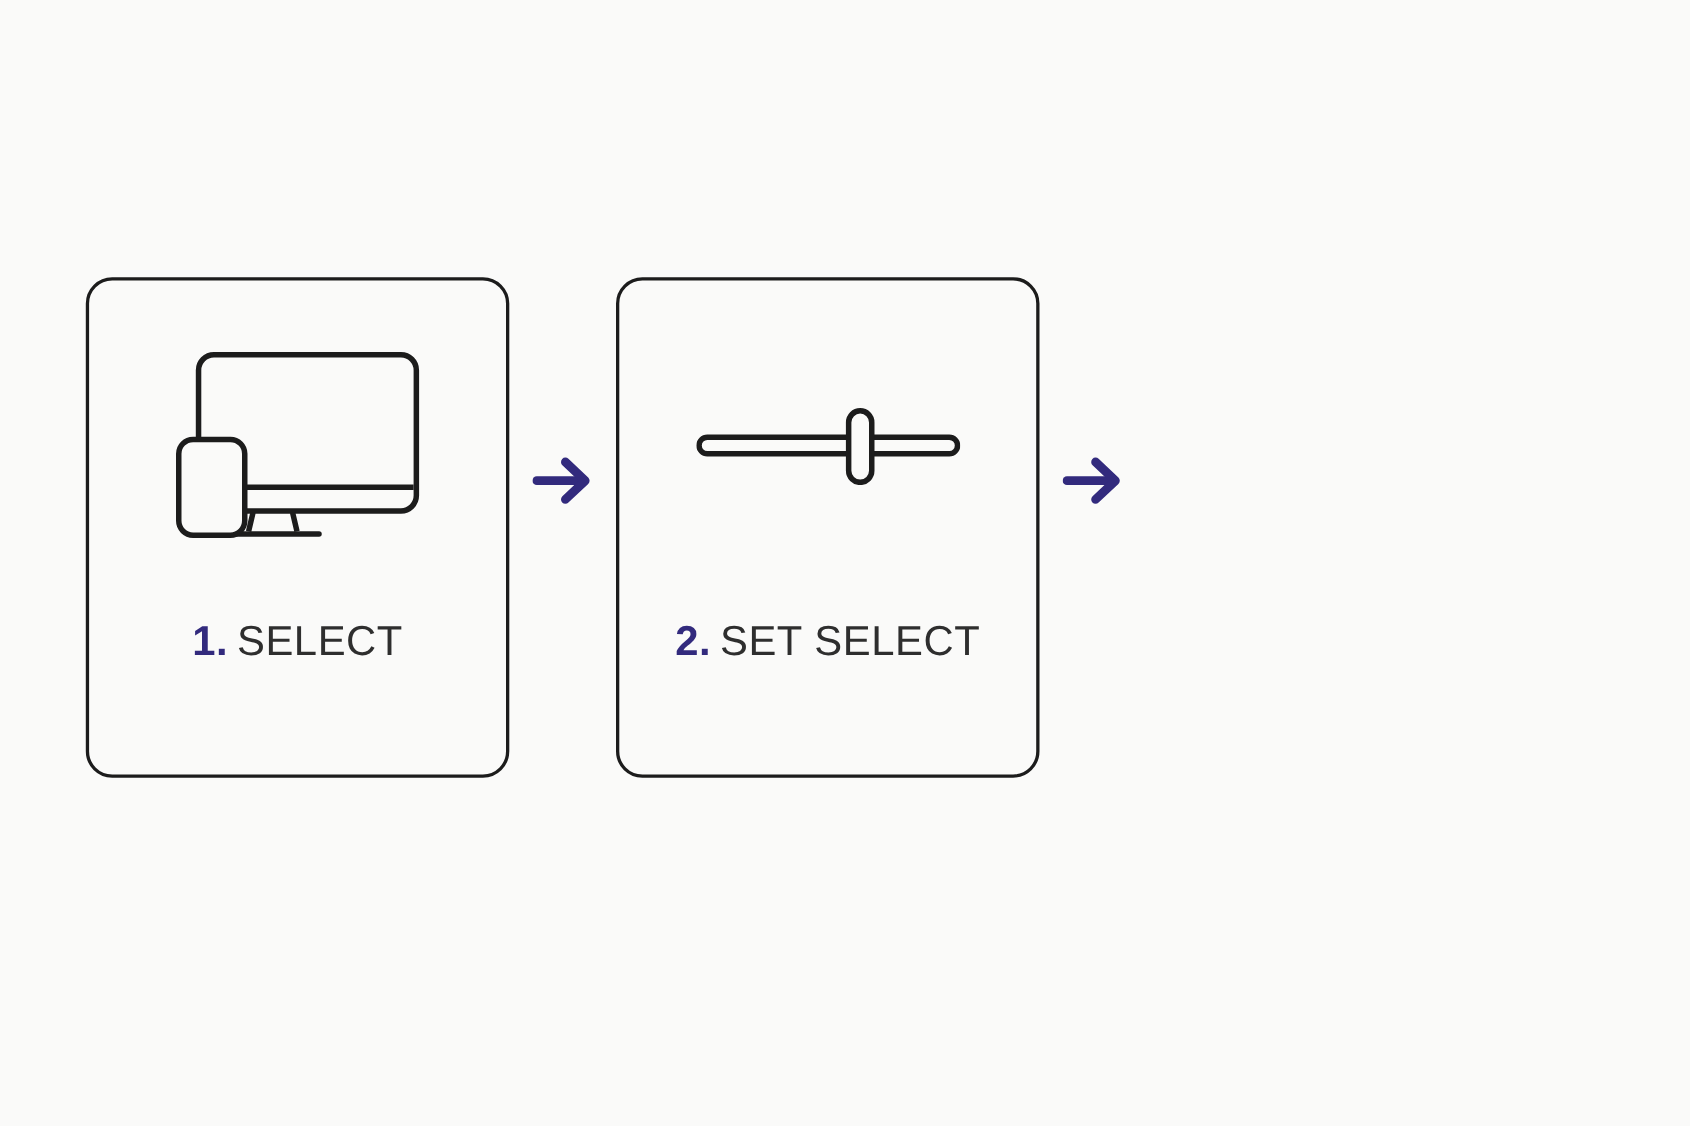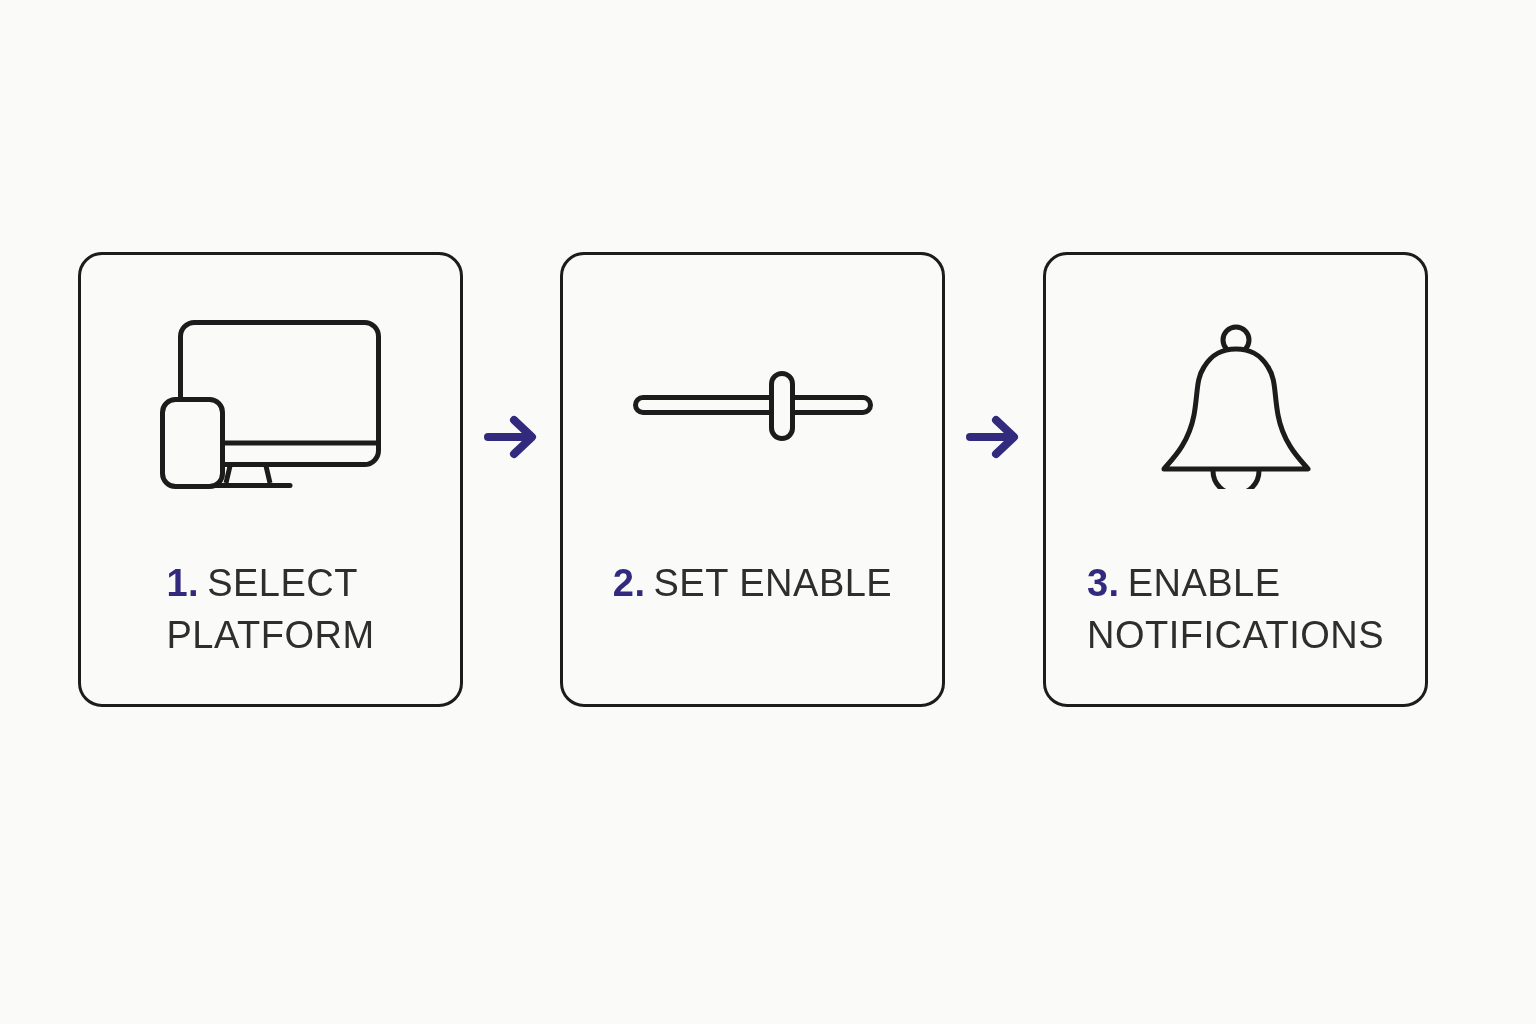--- a/index.html
+++ b/index.html
@@ -25,21 +25,21 @@
     border:3px solid var(--stroke);
     border-radius:24px;
     background:var(--bg);
     display:flex;flex-direction:column;align-items:center;
   }
   .icon-area{
     height:302px;width:100%;
     display:flex;align-items:center;justify-content:center;
   }
   .caption{
-    text-align:left;
+    text-align:right;
     font-size:38px;
     line-height:52px;
     letter-spacing:0.5px;
     color:var(--text);
     font-weight:400;
   }
   .caption .num{
     color:var(--accent);
     font-weight:700;
     margin-right:8px;
@@ -64,21 +64,20 @@
           <rect x="20.5" y="2.5" width="198" height="142" rx="14" stroke="var(--stroke)" stroke-width="5"></rect>
           <line x1="21" y1="123" x2="216" y2="123" stroke="var(--stroke)" stroke-width="5"></line>
           <path d="M70 146 L66 163 M106 146 L110 163" stroke="var(--stroke)" stroke-width="5"></path>
           <line x1="51" y1="165.5" x2="130" y2="165.5" stroke="var(--stroke)" stroke-width="5" stroke-linecap="round"></line>
           <rect x="2.5" y="79.5" width="60" height="87" rx="13" fill="var(--bg)" stroke="var(--stroke)" stroke-width="5"></rect>
         </svg>
       </span>
     </div>
     <div class="caption">
       <span class="num">1.</span><span>SELECT</span><br>
-      <span>PLATFORM</span>
     </div>
   </div>
 
   <div class="arrow-gap">
     <span>
       <svg width="56" height="50" viewBox="0 0 56 50" fill="none">
         <path d="M4 25 H47" stroke="var(--accent)" stroke-width="8" stroke-linecap="round"></path>
         <path d="M30 8 L48 25 L30 42" stroke="var(--accent)" stroke-width="8" stroke-linecap="round" stroke-linejoin="round"></path>
       </svg>
     </span>
@@ -87,42 +86,27 @@
   <div class="step-card">
     <div class="icon-area">
       <span>
         <svg width="240" height="70" viewBox="0 0 240 70" fill="none">
           <rect x="2.5" y="26.5" width="235" height="15" rx="7.5" stroke="var(--stroke)" stroke-width="5"></rect>
           <rect x="138.5" y="2.5" width="21" height="65" rx="10.5" fill="var(--bg)" stroke="var(--stroke)" stroke-width="5"></rect>
         </svg>
       </span>
     </div>
     <div class="caption">
-      <span class="num">2.</span><span>SET ENABLE</span><br>
+      <span class="num">2.</span><span>SET SELECT</span><br>
     </div>
   </div>
 
   <div class="arrow-gap second">
     <span>
       <svg width="56" height="50" viewBox="0 0 56 50" fill="none">
         <path d="M4 25 H47" stroke="var(--accent)" stroke-width="8" stroke-linecap="round"></path>
         <path d="M30 8 L48 25 L30 42" stroke="var(--accent)" stroke-width="8" stroke-linecap="round" stroke-linejoin="round"></path>
       </svg>
     </span>
   </div>
 
-  <div class="step-card">
-    <div class="icon-area">
-      <span>
-        <svg width="156" height="166" viewBox="0 0 156 166" fill="none">
-          <circle cx="78" cy="17" r="13" stroke="var(--stroke)" stroke-width="5"></circle>
-          <path d="M6 146 C10 140 30 124 36 92 C40 70 38 56 46 44 C54 31 64 26 78 26 C92 26 102 31 110 44 C118 56 116 70 120 92 C126 124 146 140 150 146 L6 146 Z" fill="var(--bg)" stroke="var(--stroke)" stroke-width="5" stroke-linejoin="round"></path>
-          <path d="M55 148 A23 23 0 0 0 101 148" stroke="var(--stroke)" stroke-width="5"></path>
-        </svg>
-      </span>
-    </div>
-    <div class="caption">
-      <span class="num">3.</span><span>ENABLE</span><br>
-      <span>NOTIFICATIONS</span>
-    </div>
-  </div>
 
 </div>
 
 </body></html>

